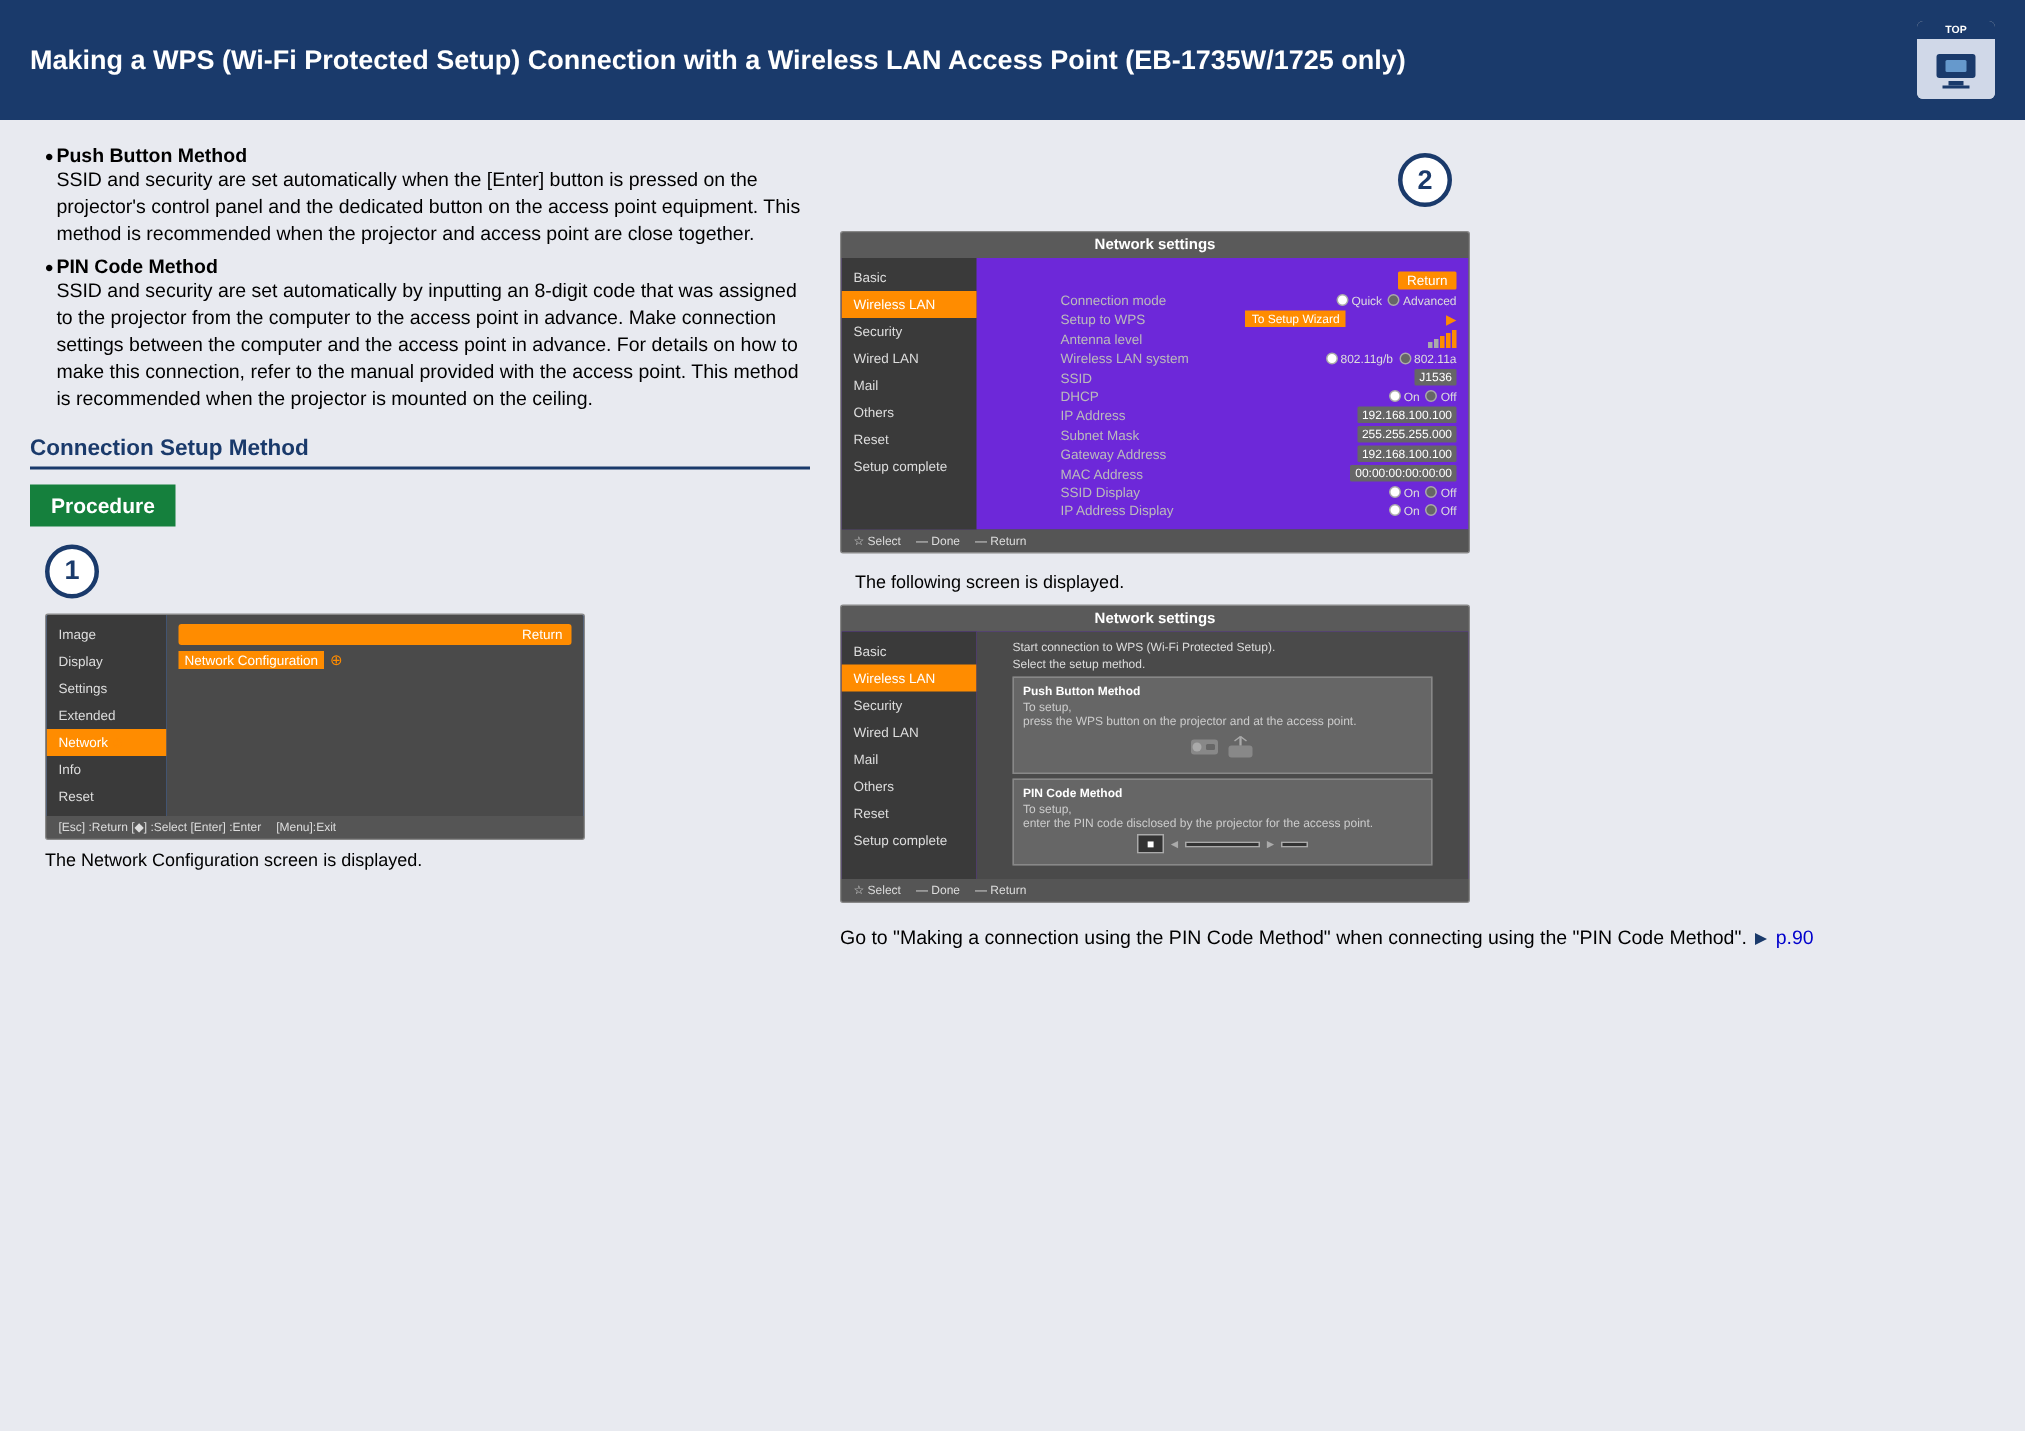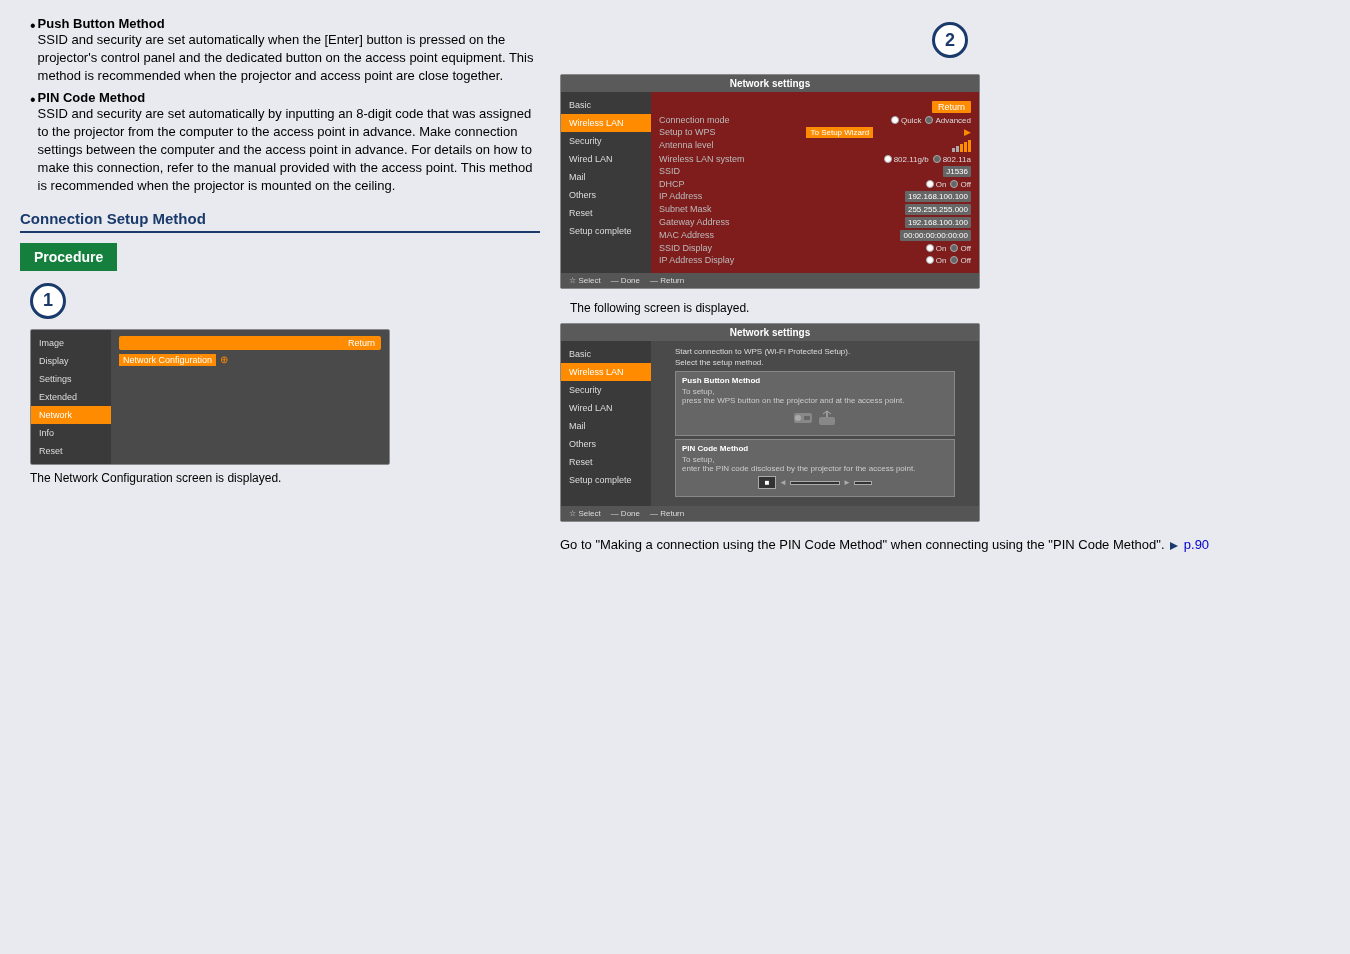--- a/index.html
+++ b/index.html
@@ -225,21 +225,21 @@
     .right-ss-title {
       background: #5a5a5a;
       color: white;
       font-size: 10px;
       text-align: center;
       padding: 3px 0;
       font-weight: bold;
     }
     .right-ss-body {
       display: flex;
-      background: #7f1d1d;
+      background: #6d28d9;
     }
     .right-ss-sidebar {
       background: #3a3a3a;
       width: 90px;
       padding: 4px 0;
     }
     .right-ss-main {
       flex: 1;
       padding: 6px 8px;
     }
@@ -250,21 +250,23 @@
       padding: 3px 8px;
       display: flex;
       gap: 10px;
     }
 
     
     .ns-row {
       display: flex;
       justify-content: space-between;
       margin-bottom: 2px;
+      align-items: center;
       font-size: 9px;
+      margin-left: 48px;
     }
     .ns-label { color: #bbb; }
     .ns-value { color: #fff; background: #666; padding: 1px 3px; border-radius: 1px; font-size: 8px; }
     .ns-radio {
       display: flex;
       gap: 4px;
       align-items: center;
     }
     .ns-radio-item {
       display: flex;
@@ -354,20 +356,36 @@
       display: flex;
       justify-content: center;
       margin-bottom: 6px;
     }
   </style>
 </head>
 <body>
 
 <div class="page-container">
 
+  <div class="header">
+    <span class="header-title">Making a WPS (Wi-Fi Protected Setup) Connection with a Wireless LAN Access Point (EB-1735W/1725 only)</span>
+    <div class="header-logo">
+      <div class="logo-top-bar">
+        <span class="logo-top-text">TOP</span>
+      </div>
+      <div class="logo-icon-area">
+        <svg width="30" height="28" viewBox="0 0 30 28">
+          <rect x="2" y="4" width="26" height="16" rx="2" fill="#1a3a6b"></rect>
+          <rect x="8" y="8" width="14" height="8" rx="1" fill="#6699cc"></rect>
+          <rect x="10" y="22" width="10" height="3" fill="#1a3a6b"></rect>
+          <rect x="6" y="25" width="18" height="2" fill="#1a3a6b"></rect>
+        </svg>
+      </div>
+    </div>
+  </div>
 
   <div class="content">
 
     <div class="left-col">
 
 
       
       <div class="bullet-item">
         <span class="bullet-dot">•</span>
         <div class="bullet-content">
@@ -406,20 +424,24 @@
             <div class="sidebar-item-ss">Info</div>
             <div class="sidebar-item-ss">Reset</div>
           </div>
           <div class="screenshot-main">
             <div class="ss-return-btn">Return</div>
             <div style="display:flex;align-items:flex-start;gap:4px;margin-bottom:6px">
               <span class="ss-network-label">Network Configuration</span>
               <span style="color:#ff8c00;font-size:10px">⊕</span>
             </div>
           </div>
+        </div>
+        <div class="screenshot-footer">
+          <span>[Esc] :Return  [◆] :Select  [Enter] :Enter</span>
+          <span>[Menu]:Exit</span>
         </div>
       </div>
 
       <p class="caption-text">The Network Configuration screen is displayed.</p>
 
     </div>
 
     <div class="right-col right-section">
 
       <div class="circle-wrap">

